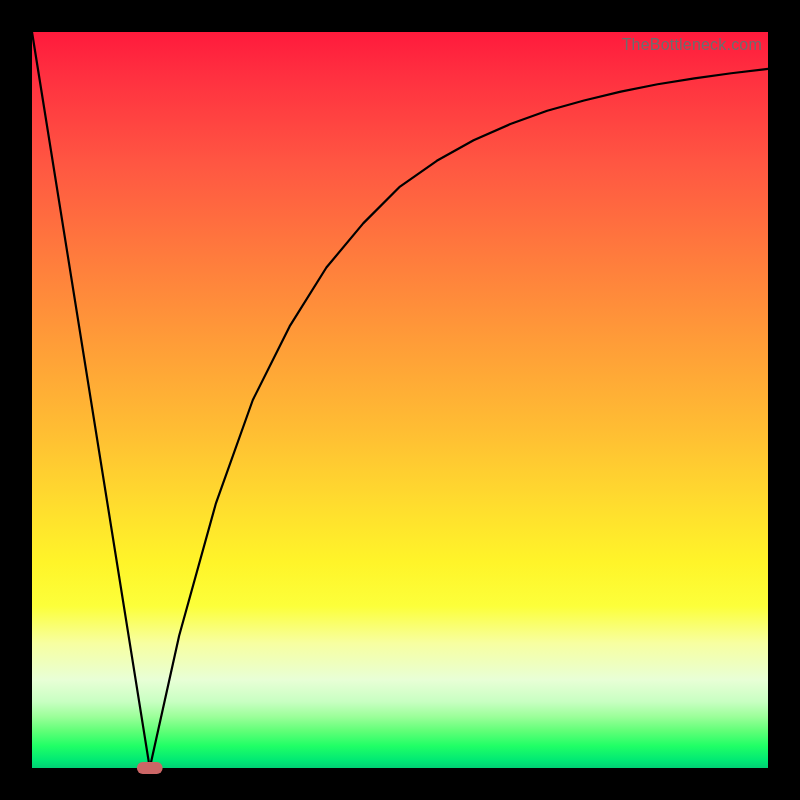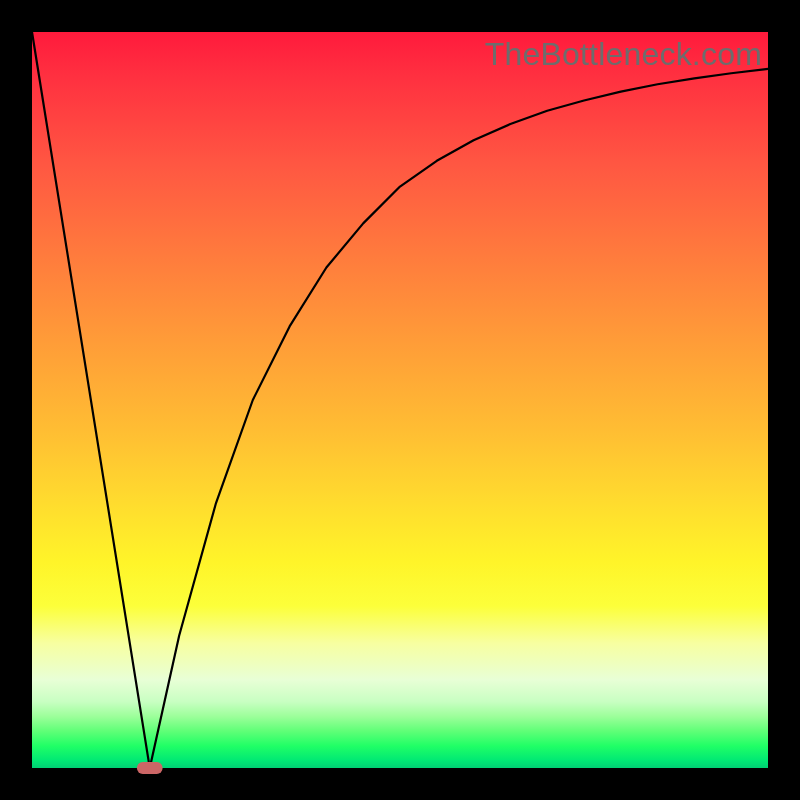--- a/index.html
+++ b/index.html
@@ -43,21 +43,21 @@
       #20ff66 97%,
       #00e874 99%,
       #00d074 100%
     );
   }
   .watermark {
     position: absolute;
     top: 4px;
     right: 6px;
     color: #6d6d6d;
-    font-size: 32px;
+    font-size: 16px;
     font-weight: 400;
     letter-spacing: 0.2px;
     user-select: none;
   }
   svg.curve-layer {
     position: absolute;
     left: 0;
     top: 0;
     width: 736px;
     height: 736px;

